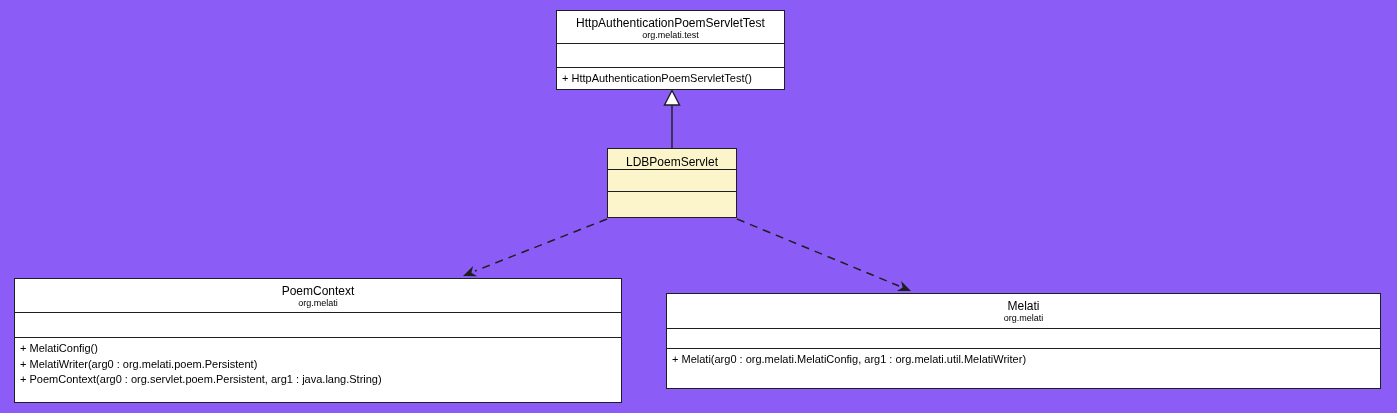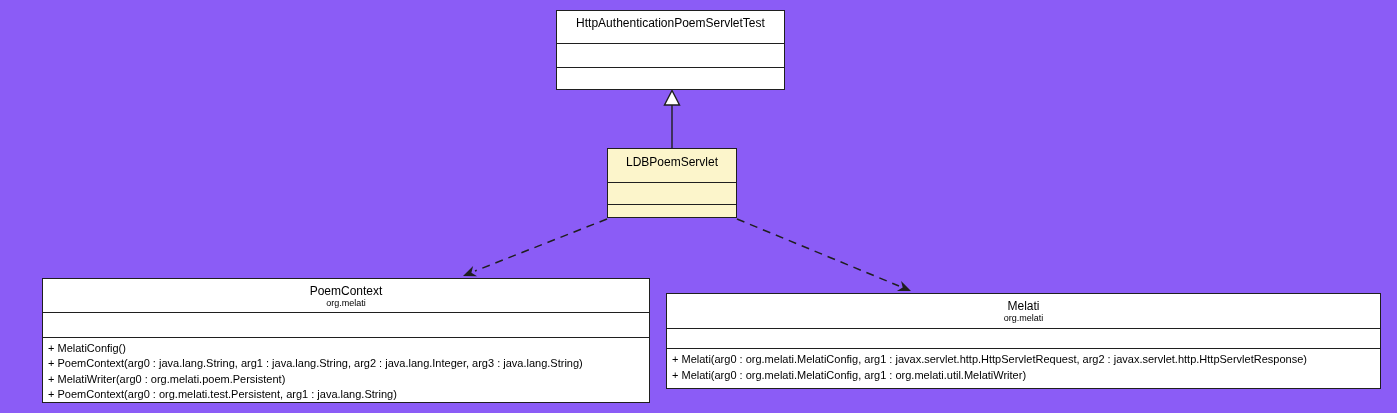--- a/index.html
+++ b/index.html
@@ -78,50 +78,52 @@
 
     <g>
       <line x1="737" y1="219" x2="899" y2="286" stroke="#1f1f1f" stroke-width="1.5" stroke-dasharray="8 6"></line>
       <polygon points="911,291 896.9,291.1 902.7,287.6 901.1,280.9" fill="#1f1f1f"></polygon>
     </g>
   </svg>
 
   <div class="uml-class" style="left:556px; top:10px; width:229px; height:80px;">
     <div class="compartment title-comp" style="height:33px;">
       <div class="cls-name">HttpAuthenticationPoemServletTest</div>
+      <div class="cls-pkg">org.melati.test</div>
     </div>
     <div class="compartment" style="height:24px;"></div>
+    <div class="compartment last methods-comp single">
+      <div class="method">+ HttpAuthenticationPoemServletTest()</div>
+    </div>
   </div>
 
   <div class="uml-class highlight" style="left:607px; top:148px; width:130px; height:70px;">
-    <div class="compartment title-comp" style="height:34px;">
+    <div class="compartment title-comp" style="height:21px;">
       <div class="cls-name solo">LDBPoemServlet</div>
     </div>
     <div class="compartment" style="height:22px;"></div>
   </div>
 
-  <div class="uml-class" style="left:14px; top:278px; width:608px; height:125px;margin-left:28px;">
+  <div class="uml-class" style="left:14px; top:278px; width:608px; height:125px;">
     <div class="compartment title-comp" style="height:34px;">
       <div class="cls-name">PoemContext</div>
       <div class="cls-pkg">org.melati</div>
     </div>
     <div class="compartment" style="height:25px;"></div>
     <div class="compartment last methods-comp">
       <div class="method">+ MelatiConfig()</div>
-      <div class="method">+ PoemContext(arg0 : java.lang.String, arg1 : java.lang.String, arg2 : java.lang.Integer, arg3 : java.lang.String)</div>
       <div class="method">+ MelatiWriter(arg0 : org.melati.poem.Persistent)</div>
-      <div class="method">+ PoemContext(arg0 : org.melati.test.Persistent, arg1 : java.lang.String)</div>
+      <div class="method">+ PoemContext(arg0 : org.servlet.poem.Persistent, arg1 : java.lang.String)</div>
     </div>
   </div>
 
   <div class="uml-class" style="left:666px; top:293px; width:715px; height:96px;justify-content:space-between;">
     <div class="compartment title-comp" style="height:35px;">
       <div class="cls-name">Melati</div>
       <div class="cls-pkg">org.melati</div>
     </div>
     <div class="compartment" style="height:20px;"></div>
     <div class="compartment last methods-comp">
-      <div class="method">+ Melati(arg0 : org.melati.MelatiConfig, arg1 : javax.servlet.http.HttpServletRequest, arg2 : javax.servlet.http.HttpServletResponse)</div>
       <div class="method">+ Melati(arg0 : org.melati.MelatiConfig, arg1 : org.melati.util.MelatiWriter)</div>
     </div>
   </div>
 
 </div>
 
 </body></html>

